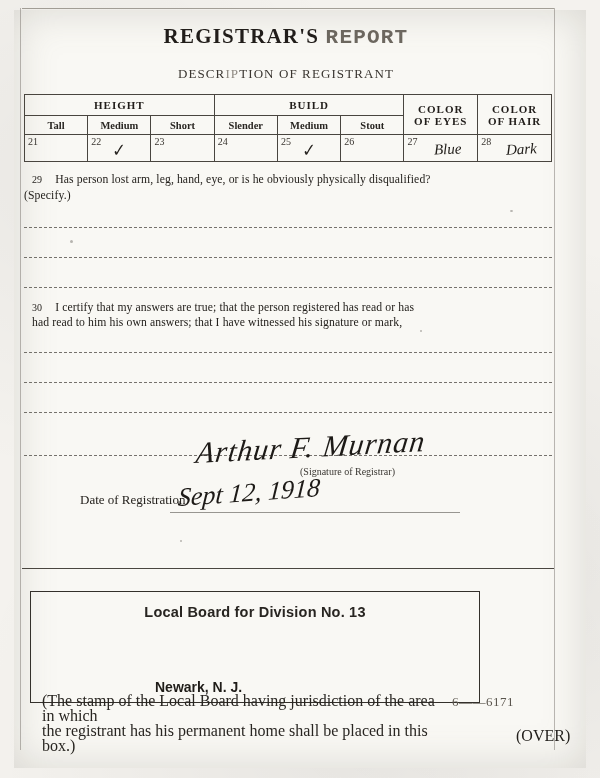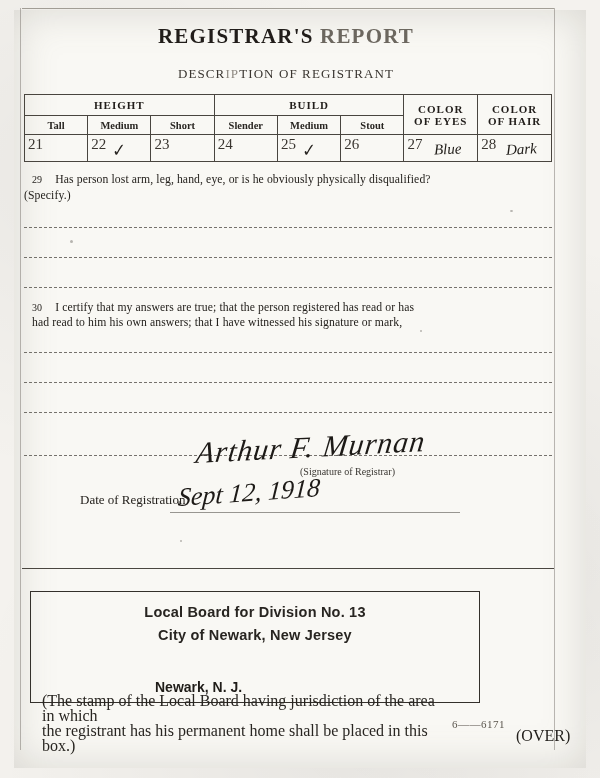--- a/index.html
+++ b/index.html
@@ -40,21 +40,21 @@
     left: 0;
     top: 24px;
     width: 572px;
     text-align: center;
     font-size: 21px;
     font-weight: bold;
     letter-spacing: 1.2px;
     color: #231f1c;
     font-family: "Liberation Serif", serif;
   }
-  .title .faded { color: #6c6760; }
+  .title .faded { color: #6c6760; font-family: Liberation Mono, monospace; }
   .subtitle {
     position: absolute;
     left: 0;
     top: 66px;
     width: 572px;
     text-align: center;
     font-size: 13px;
     letter-spacing: 1.1px;
     color: #3a3631;
     font-variant: small-caps;
@@ -89,21 +89,21 @@
     color: #2b2824;
   }
   .valrow td {
     height: 26px;
     position: relative;
   }
   .numlab {
     position: absolute;
     left: 3px;
     top: 1px;
-    font-size: 15px;
+    font-size: 10px;
     color: #3a3631;
   }
   .chk {
     display: inline-block;
     font-size: 17px;
     color: #26231f;
     font-family: "Liberation Serif", serif;
     transform: rotate(-8deg) skewX(-6deg);
     margin-top: 4px;
   }
@@ -221,22 +221,22 @@
     left: 42px;
     top: 693px;
     width: 400px;
     font-size: 16px;
     line-height: 15px;
     color: #2a2723;
   }
   .formno {
     position: absolute;
     left: 452px;
-    top: 718px;
-    font-size: 11px;
+    top: 694px;
+    font-size: 13px;
     color: #5b564e;
     letter-spacing: 0.5px;
   }
   .over {
     position: absolute;
     left: 516px;
     top: 727px;
     font-size: 16px;
     color: #26231f;
   }
@@ -378,21 +378,20 @@
 
   <div class="dor-label">Date of Registration</div>
   <div class="dor-value">Sept 12, 1918</div>
   <div class="rule solid" style="left:170px; top:512px; width:290px; opacity:0.55;"></div>
 
   <div class="divider"></div>
 
   <div class="stampbox"></div>
   <div class="stamp-lines">
     <div class="l1">Local Board for Division No. 13</div>
-    <div class="l2">City of Newark, New Jersey</div>
   </div>
   <div class="overstrike">Newark, N. J.</div>
 
   <div class="footnote">
     <span>(The stamp of the Local Board having jurisdiction of the area in which</span><br>
     <span>the registrant has his permanent home shall be placed in this box.)</span>
   </div>
   <div class="formno">6——6171</div>
   <div class="over">(OVER)</div>
 

